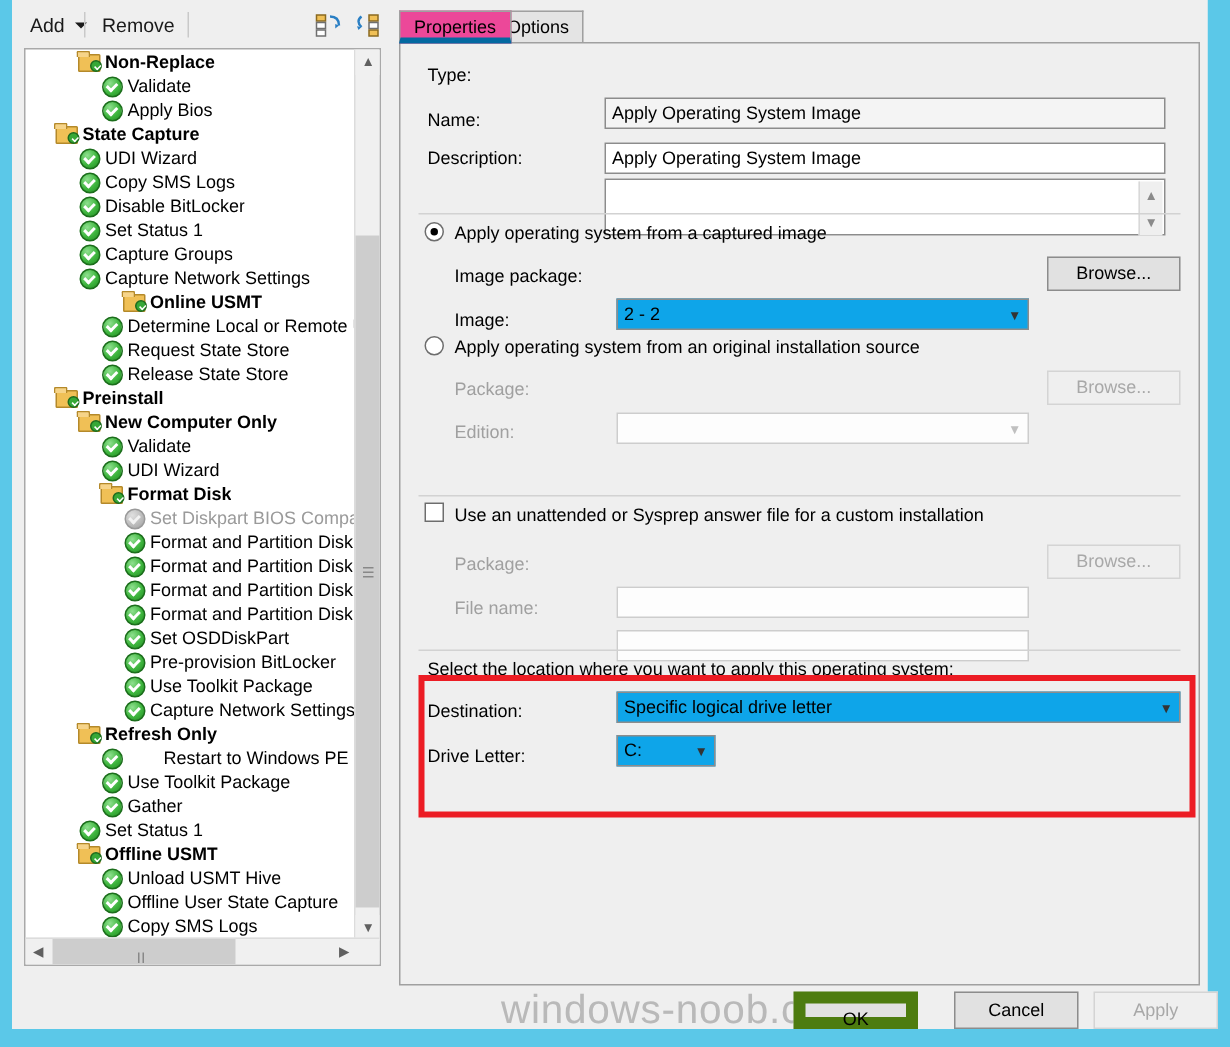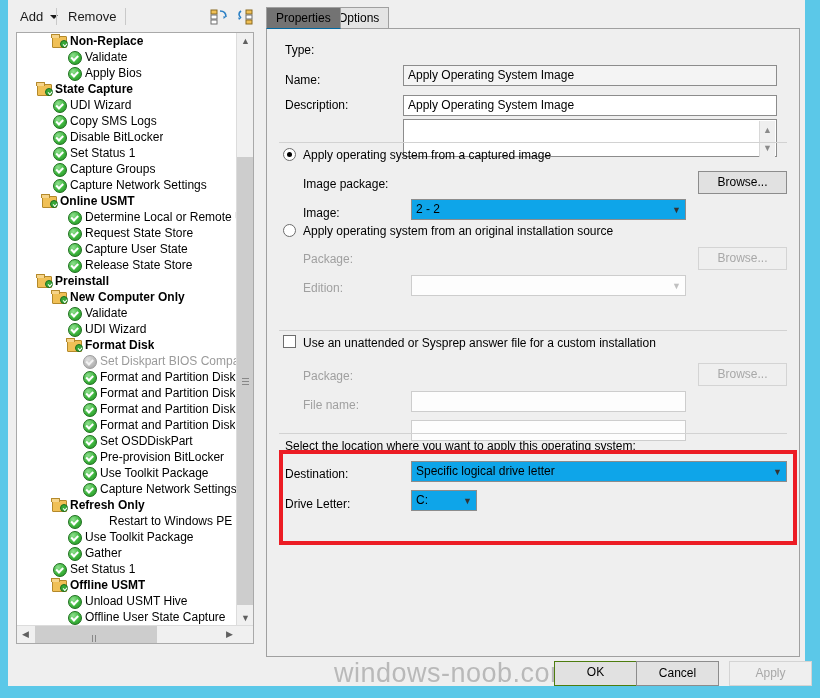--- a/index.html
+++ b/index.html
@@ -156,21 +156,21 @@
     position:absolute; left:253px; top:0; width:544px; height:686px;
     background:#efefef;
   }
   #tabstrip{ position:absolute; left:5px; top:7px; height:22px; }
   .tab{
     position:absolute; top:0; height:22px; line-height:21px;
     padding:0 9px; font-size:12px; cursor:default;
     border:1px solid #a0a0a0; border-bottom:none;
     background:#e4e4e4; color:#000;
   }
-  .tab.active{ background:#737373; border-bottom:1px solid #0369a1; z-index:3; }
+  .tab.active{ background:#ec4899; border-bottom:4px solid #0369a1; z-index:3; }
   #tab-properties{ left:0; }
   #tab-options{ left:62px; }
 
   #tabpage{
     position:absolute; left:5px; top:28px; width:534px; height:629px;
     background:#efefef; border:1px solid #a0a0a0;
   }
 
   .flabel{ position:absolute; font-size:12px; color:#000; }
   .flabel.dim{ color:#a0a0a0; }
@@ -229,21 +229,21 @@
     border:4px solid #ec1c24; pointer-events:none;
   }
 
   
   #btnrow{ position:absolute; left:253px; top:657px; width:544px; height:29px; }
   .dlgbtn{
     position:absolute; top:4px; width:83px; height:25px; line-height:23px;
     text-align:center; font-size:12px; background:#e1e1e1;
     border:1px solid #8c8c8c; cursor:default; color:#000;
   }
-  #btn-ok{ left:293px; border:1px solid #4d7c0f; line-height:21px; }
+  #btn-ok{ left:268px; border:8px solid #4d7c0f; line-height:21px; }
   #btn-cancel{ left:375px; }
   #btn-apply{ left:468px; color:#a8a8a8; border-color:#d4d4d4; background:#efefef; }
 
   #watermark{
     position:absolute; left:326px; top:658px;
     font-family:"Liberation Sans", sans-serif;
     font-size:27px; color:#b9b9b9; white-space:nowrap;
     letter-spacing:0.5px;
   }
 </style>
@@ -324,37 +324,33 @@
             <span class="lbl">Set Status 1</span>
           </div>
           <div class="tnode" style="padding-left: 34px;">
             <span class="ico ico-check"></span>
             <span class="lbl">Capture Groups</span>
           </div>
           <div class="tnode" style="padding-left: 34px;">
             <span class="ico ico-check"></span>
             <span class="lbl">Capture Network Settings</span>
           </div>
-          <div class="tnode bold" style="padding-left: 24px;">
+          <div class="tnode bold" style="padding-left: 24px; margin-left: 40px;">
             <span class="ico ico-folder">
               <span class="badge"></span>
             </span>
             <span class="lbl">Online USMT</span>
           </div>
           <div class="tnode" style="padding-left: 49px;">
             <span class="ico ico-check"></span>
             <span class="lbl">Determine Local or Remote Us</span>
           </div>
           <div class="tnode" style="padding-left: 49px;">
             <span class="ico ico-check"></span>
             <span class="lbl">Request State Store</span>
-          </div>
-          <div class="tnode" style="padding-left: 49px;">
-            <span class="ico ico-check"></span>
-            <span class="lbl">Capture User State</span>
           </div>
           <div class="tnode" style="padding-left: 49px;">
             <span class="ico ico-check"></span>
             <span class="lbl">Release State Store</span>
           </div>
           <div class="tnode bold" style="padding-left: 19px;">
             <span class="ico ico-folder">
               <span class="badge"></span>
             </span>
             <span class="lbl">Preinstall</span>

